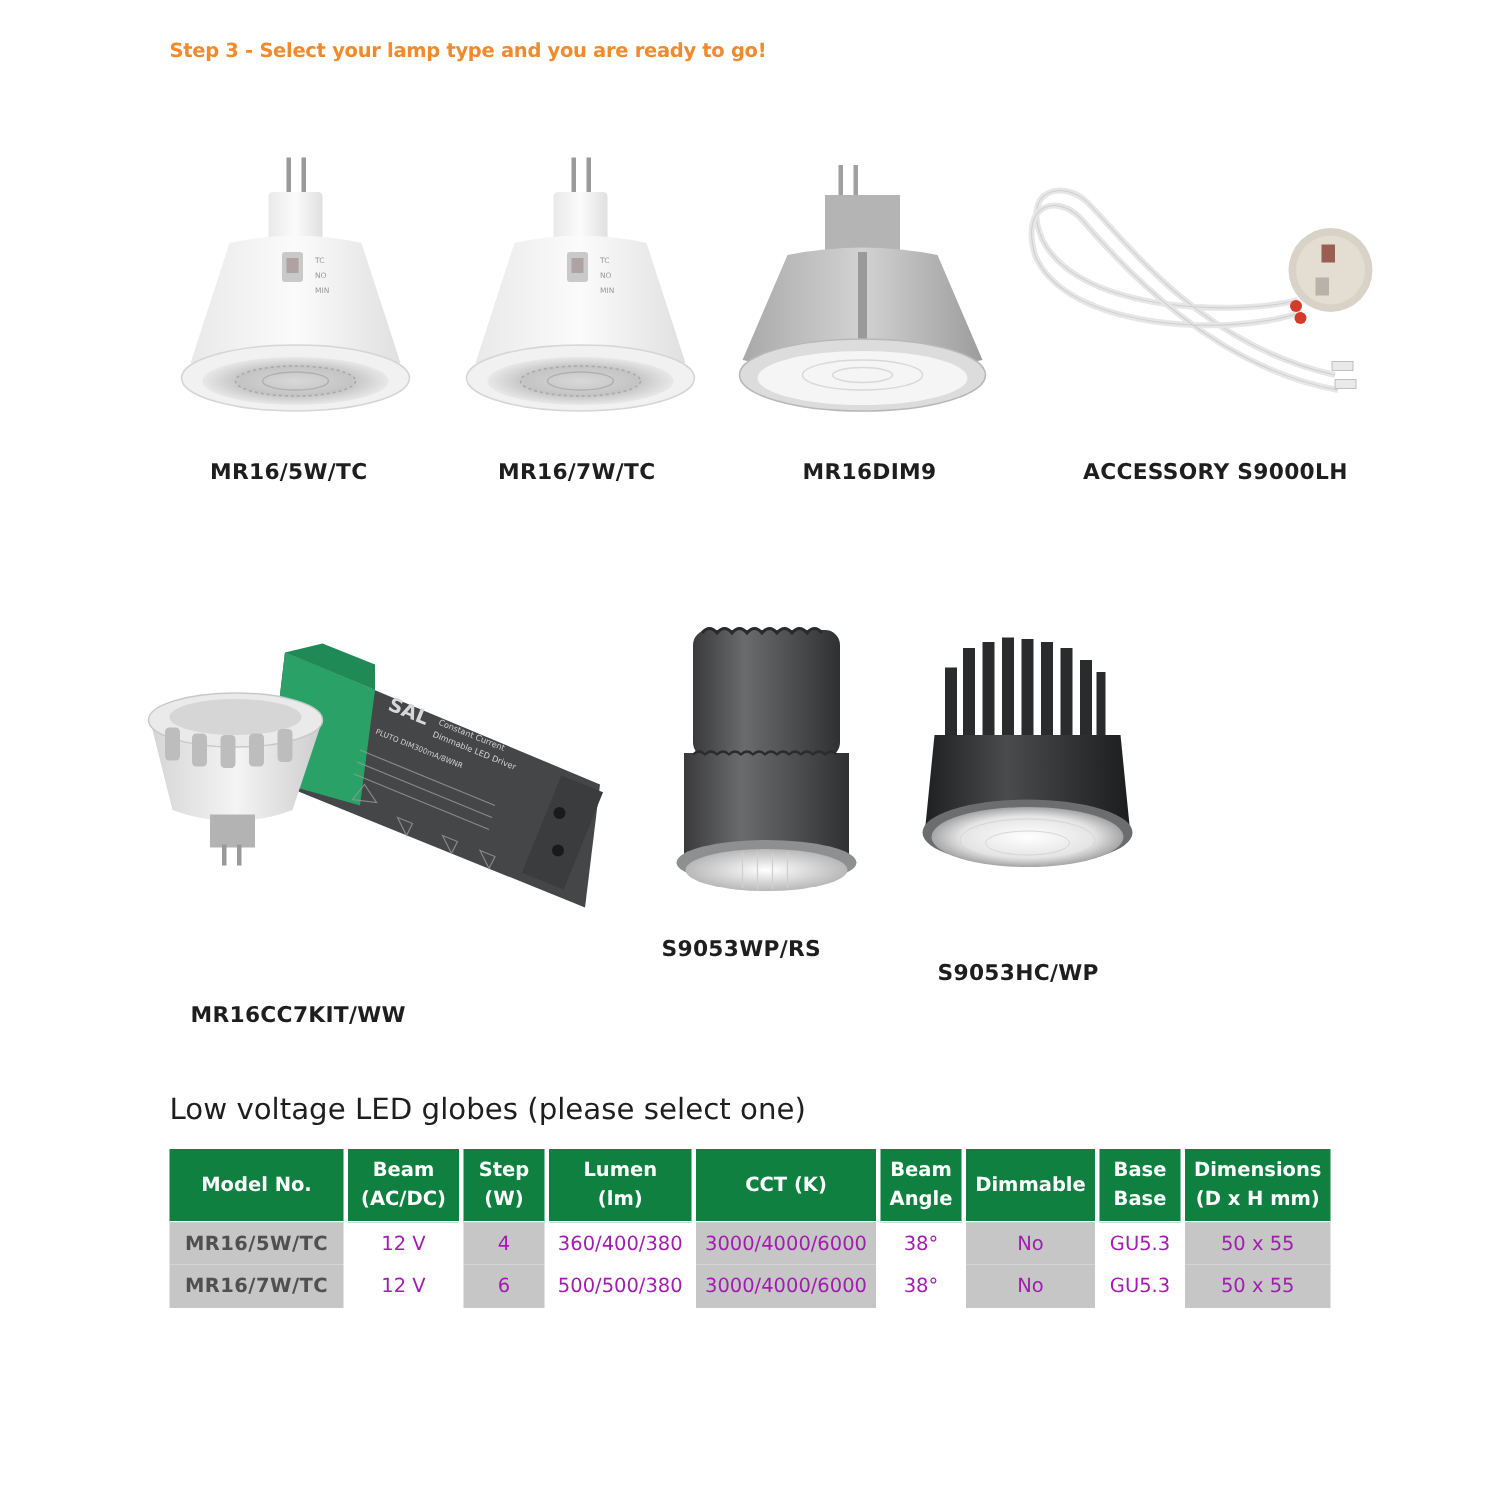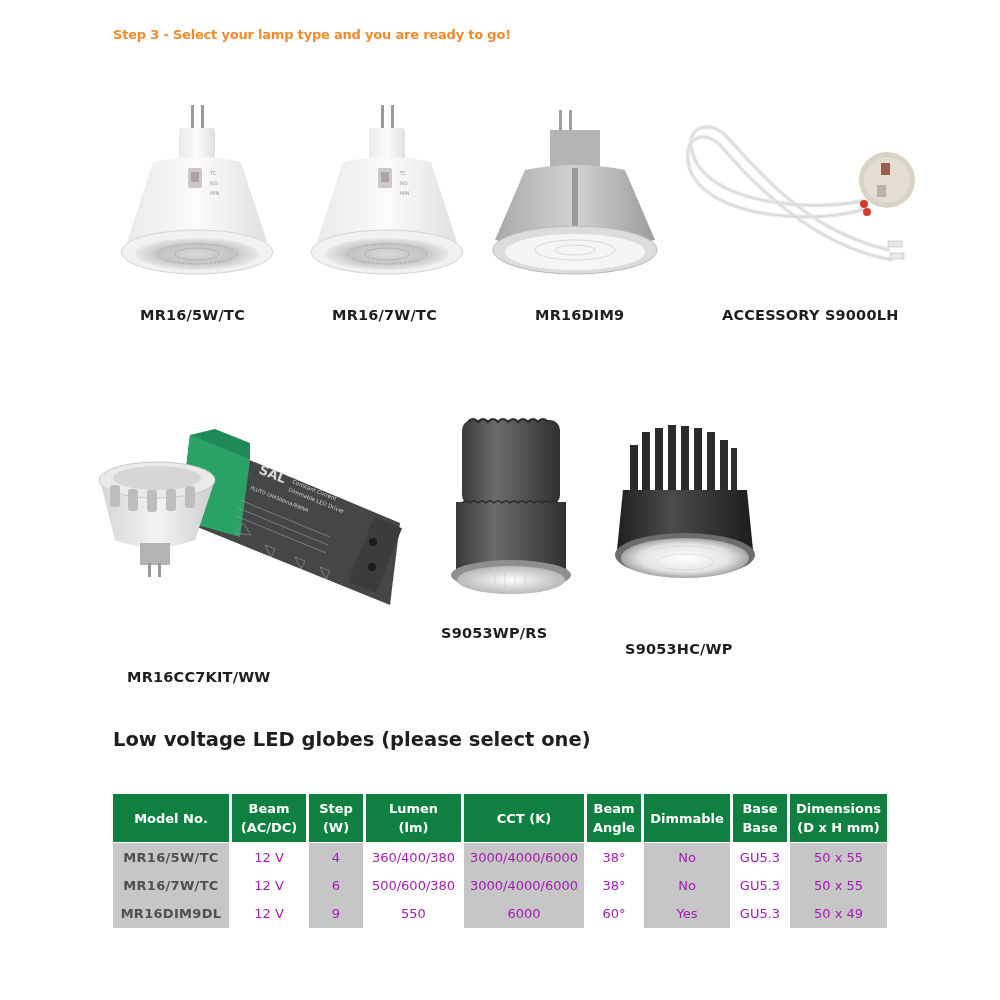--- a/index.html
+++ b/index.html
@@ -14,28 +14,27 @@
 
   .product { position: absolute; }
   .product-label {
     position: absolute; font-size: 14.5px; font-weight: bold; color: #1e1e1e;
     letter-spacing: 0.2px; white-space: nowrap;
   }
   .product-img { position: absolute; }
 
   .table-title {
     position: absolute; left: 113px; top: 728px;
-    font-size: 19.5px; font-weight: bold; color: #1e1e1e; white-space: nowrap;
+    font-size: 19.5px; font-weight: normal; color: #1e1e1e; white-space: nowrap;
   }
 
   .spec-table {
     position: absolute; left: 113px; top: 766px;
     border-collapse: separate; border-spacing: 3px 0;
     margin-left: -3px;
-    margin-top: 28px;
   }
   .spec-table th {
     background: #0f8040; color: #ffffff; font-weight: bold;
     font-size: 13px; line-height: 19px; height: 49px; padding: 0 2px;
     text-align: center; vertical-align: middle;
     border-bottom: 1px solid #ffffff;
   }
   .spec-table td {
     font-size: 13px; color: #a21caf; text-align: center; height: 28.4px;
     padding: 0 2px; white-space: nowrap;
@@ -299,32 +298,21 @@
       <td class="shade">3000/4000/6000</td>
       <td>38°</td>
       <td class="shade">No</td>
       <td>GU5.3</td>
       <td class="shade">50 x 55</td>
     </tr>
     <tr>
       <td class="model shade">MR16/7W/TC</td>
       <td>12 V</td>
       <td class="shade">6</td>
-      <td>500/600/380</td>
+      <td>500/500/380</td>
       <td class="shade">3000/4000/6000</td>
       <td>38°</td>
       <td class="shade">No</td>
       <td>GU5.3</td>
       <td class="shade">50 x 55</td>
     </tr>
-    <tr>
-      <td class="model shade">MR16DIM9DL</td>
-      <td>12 V</td>
-      <td class="shade">9</td>
-      <td>550</td>
-      <td class="shade">6000</td>
-      <td>60°</td>
-      <td class="shade">Yes</td>
-      <td>GU5.3</td>
-      <td class="shade">50 x 49</td>
-    </tr>
   </tbody>
 </table>
 
 </body></html>

